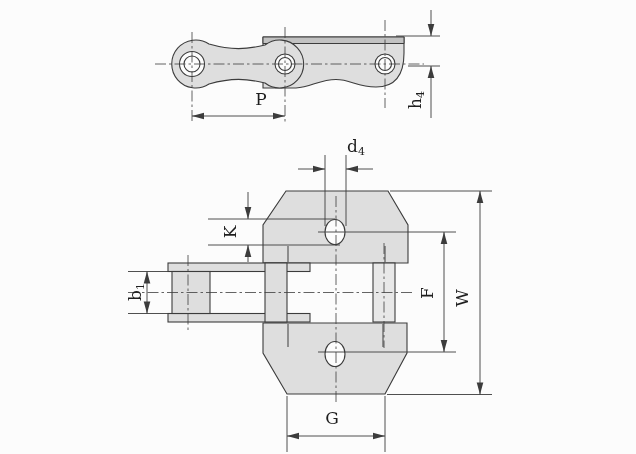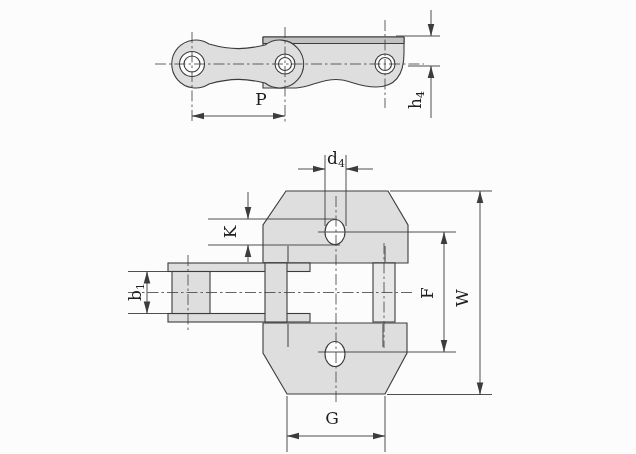--- a/index.html
+++ b/index.html
@@ -135,21 +135,21 @@
       <line class="thin" x1="287" y1="396" x2="287" y2="452"></line>
       <line class="thin" x1="385" y1="396" x2="385" y2="452"></line>
       <line class="thin" x1="287" y1="436" x2="385" y2="436" marker-start="url(#ah)" marker-end="url(#ah)"></line>
     </g>
   </svg>
 
   <div class="dim-label" style="left:261px;top:100px;"><span>P</span><span class="sub"></span></div>
 
   <div class="dim-label rot" style="left:416px;top:100px;"><span>h</span><span class="sub">4</span></div>
 
-  <div class="dim-label" style="left:336px;top:147px;margin-top:12px;"><span>d</span><span class="sub">4</span></div>
+  <div class="dim-label" style="left:356px;top:147px;"><span>d</span><span class="sub">4</span></div>
 
   <div class="dim-label rot" style="left:231px;top:232px;"><span>K</span><span class="sub"></span></div>
 
   <div class="dim-label rot" style="left:136px;top:292px;"><span>b</span><span class="sub">1</span></div>
 
   <div class="dim-label rot" style="left:428px;top:293px;"><span>F</span><span class="sub"></span></div>
 
   <div class="dim-label rot" style="left:463px;top:298px;"><span>W</span><span class="sub"></span></div>
 
   <div class="dim-label" style="left:332px;top:419px;"><span>G</span><span class="sub"></span></div>

